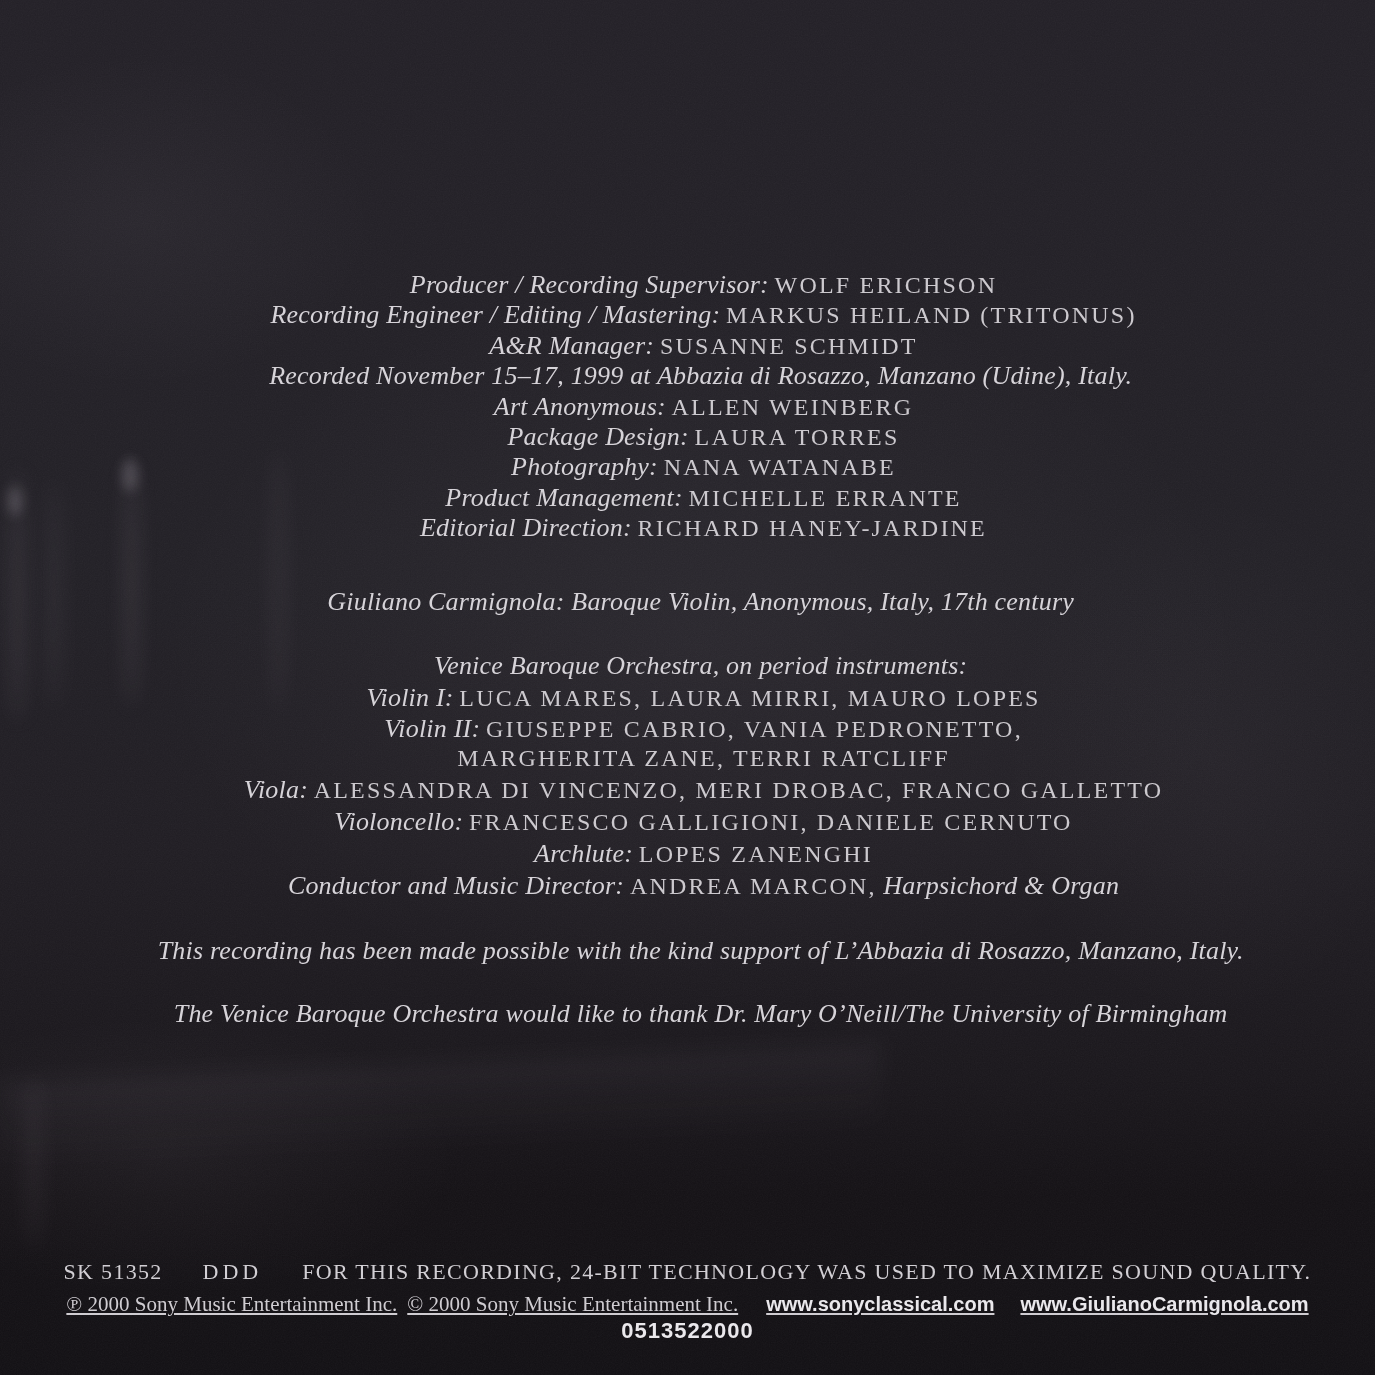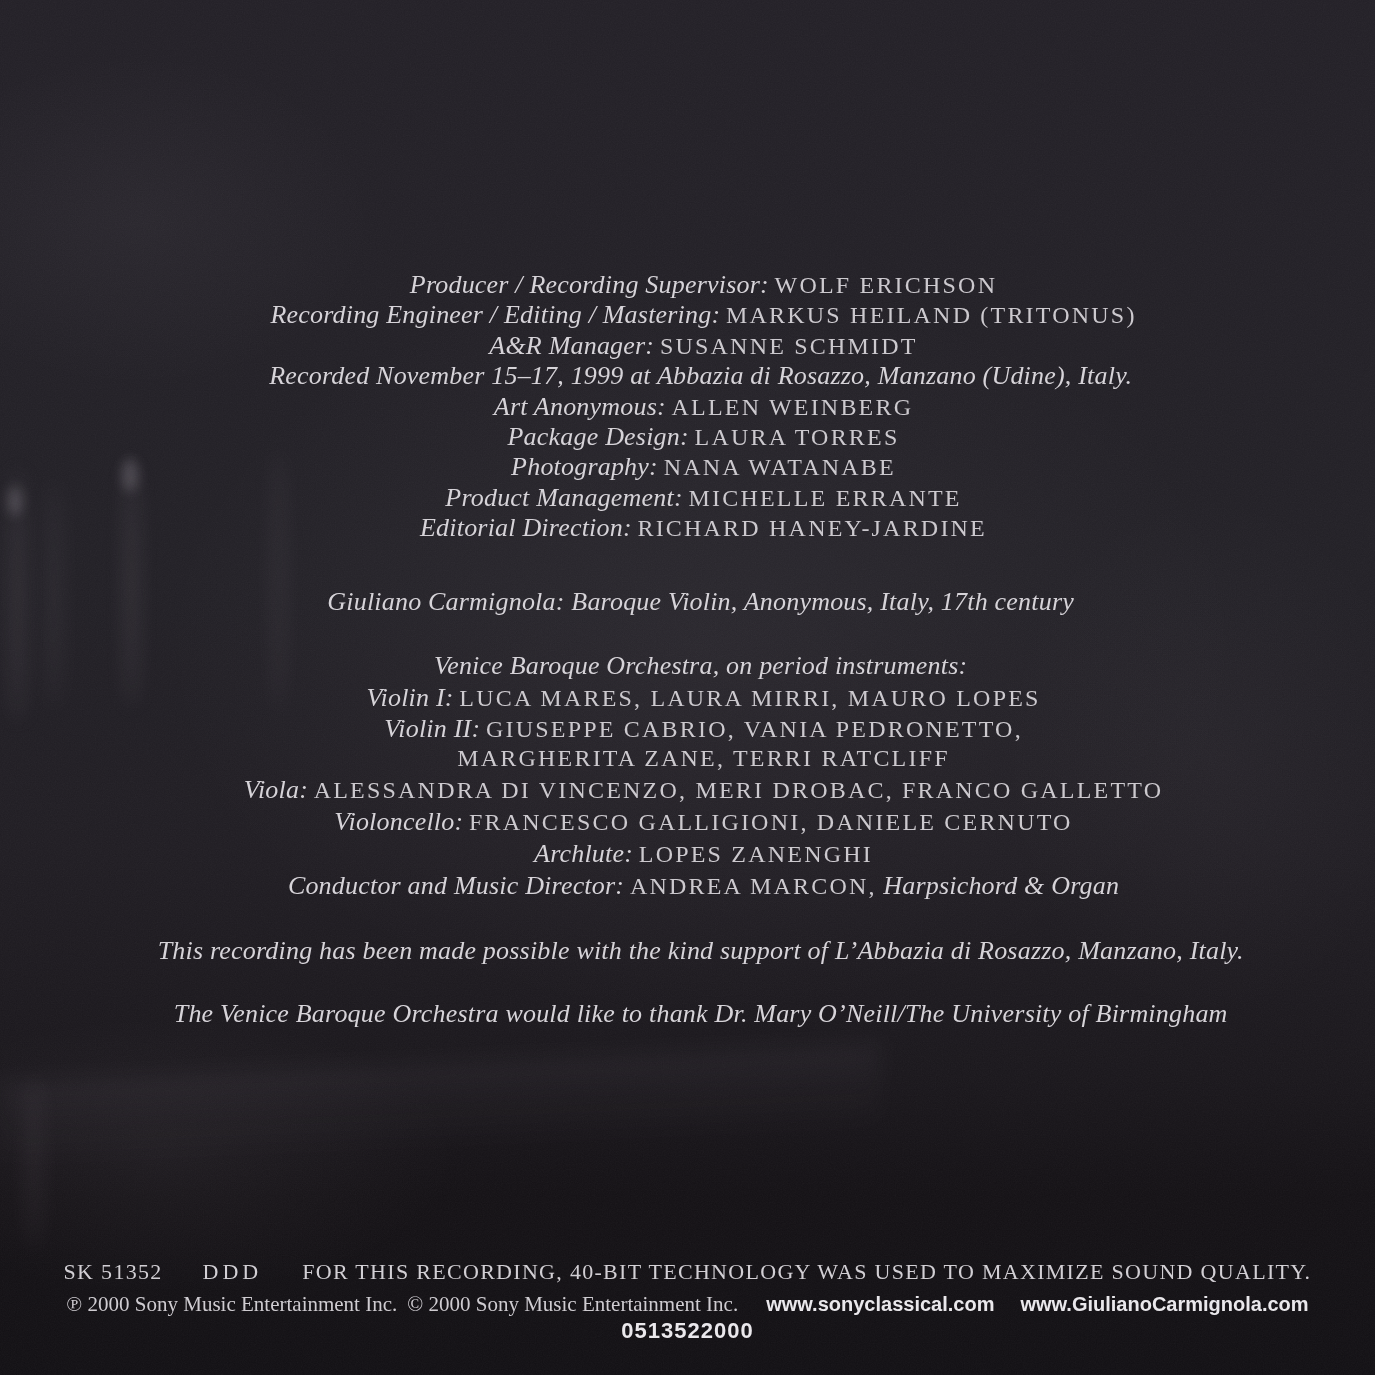--- a/index.html
+++ b/index.html
@@ -42,21 +42,21 @@
 
   .support{margin-top:33px;height:30px;line-height:30px;}
   .thanks{margin-top:33px;}
   .thanks .line{height:30px;line-height:30px;}
 
   .footer1{position:absolute;left:0;right:0;top:1259px;text-align:center;white-space:nowrap;
            font-size:22px;letter-spacing:1.3px;color:#d2cfd4;}
   .footer1 .cat{margin-right:40px;}
   .footer1 .fmt{margin-right:40px;letter-spacing:4px;}
   .footer2{position:absolute;left:0;right:0;top:1292px;text-align:center;white-space:nowrap;
-           font-size:21px;color:#cfccd1;}
+           font-size:21px;color:#cfccd1;text-decoration:underline;}
   .footer2 .ser{margin-right:10px;}
   .footer2 .ser2{margin-right:28px;}
   .footer2 .url{font-family:"Liberation Sans", sans-serif;font-weight:bold;font-size:20px;
                 color:#eae8ec;margin-right:26px;}
   .footer2 .url:last-child{margin-right:0;}
   .footer3{position:absolute;left:0;right:0;top:1318px;text-align:center;
            font-family:"Liberation Sans", sans-serif;font-weight:bold;font-size:22px;
            letter-spacing:1px;color:#eae8ec;}
 </style>
 </head>
@@ -109,20 +109,20 @@
 
   <div class="line support"><span class="lbl">This recording has been made possible with the kind support of L’Abbazia di Rosazzo, Manzano, Italy.</span></div>
 
   <div class="thanks">
     <div class="line"><span class="lbl">The Venice Baroque Orchestra would like to thank Dr. Mary O’Neill/The University of Birmingham</span></div>
   </div>
 
 </div>
 
 <div class="footer1">
-  <span class="cat">SK 51352</span><span class="fmt">DDD</span><span>FOR THIS RECORDING, 40-BIT TECHNOLOGY WAS USED TO MAXIMIZE SOUND QUALITY.</span>
+  <span class="cat">SK 51352</span><span class="fmt">DDD</span><span>FOR THIS RECORDING, 24-BIT TECHNOLOGY WAS USED TO MAXIMIZE SOUND QUALITY.</span>
 </div>
 
 <div class="footer2">
   <span class="ser">℗ 2000 Sony Music Entertainment Inc.</span><span class="ser ser2">© 2000 Sony Music Entertainment Inc.</span><span class="url">www.sonyclassical.com</span><span class="url">www.GiulianoCarmignola.com</span>
 </div>
 
 <div class="footer3">0513522000</div>
 
 </body></html>

